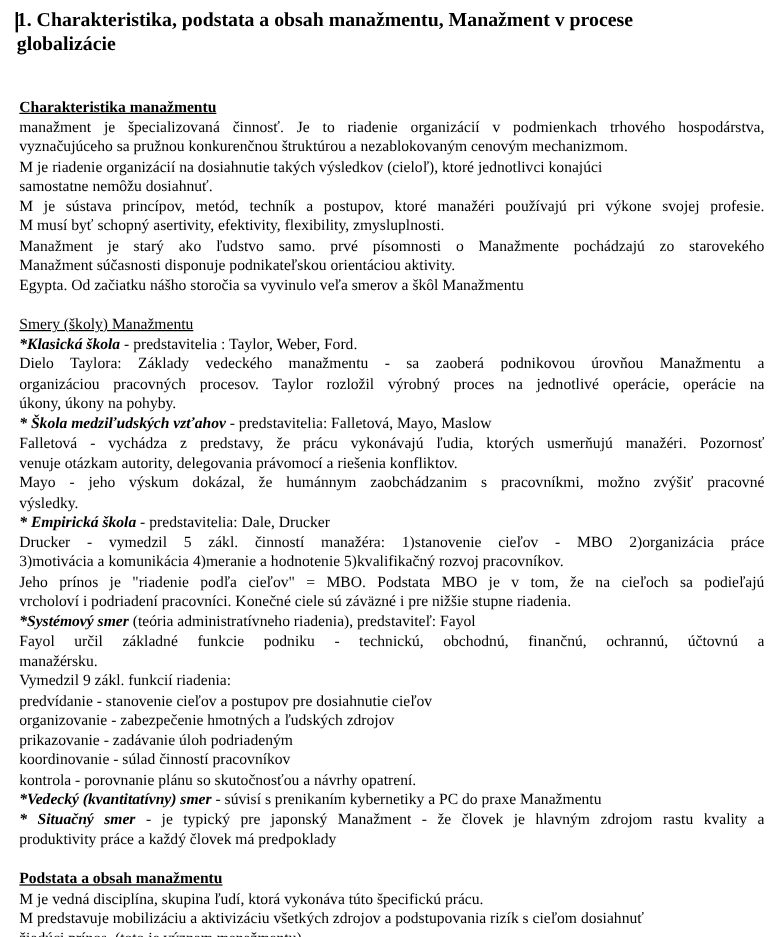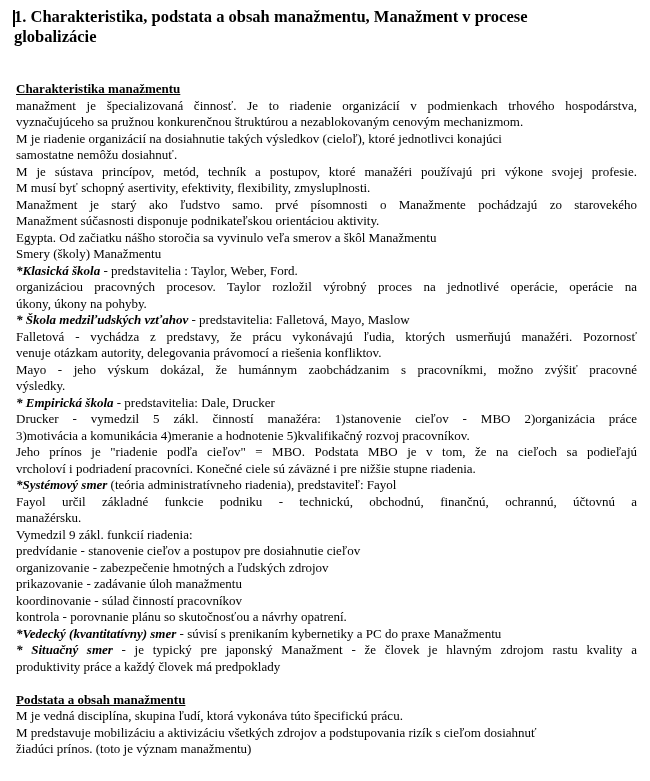--- a/index.html
+++ b/index.html
@@ -52,20 +52,22 @@
   .line.j {
     white-space: normal;
     text-align: justify;
     text-align-last: justify;
   }
   .line.heading {
     font-weight: bold;
     text-decoration: underline;
   }
   .line.underline {
+    text-decoration: underline;
+    margin-top: 16px;
   }
   .bi {
     font-weight: bold;
     font-style: italic;
     text-align: right;
   }
 </style>
 </head>
 <body>
 
@@ -81,39 +83,40 @@
       <div class="line"><span>vyznačujúceho sa pružnou konkurenčnou štruktúrou a nezablokovaným cenovým mechanizmom.</span></div>
       <div class="line"><span>M je riadenie organizácií na dosiahnutie takých výsledkov (cieloľ), ktoré jednotlivci konajúci</span></div>
       <div class="line"><span>samostatne nemôžu dosiahnuť.</span></div>
       <div class="line j"><span>M je sústava princípov, metód, techník a postupov, ktoré manažéri používajú pri výkone svojej profesie.</span></div>
       <div class="line"><span>M musí byť schopný asertivity, efektivity, flexibility, zmysluplnosti.</span></div>
       <div class="line j"><span>Manažment je starý ako ľudstvo samo. prvé písomnosti o Manažmente pochádzajú zo starovekého</span></div>
       <div class="line"><span>Manažment súčasnosti disponuje podnikateľskou orientáciou aktivity.</span></div>
       <div class="line"><span>Egypta. Od začiatku nášho storočia sa vyvinulo veľa smerov a škôl Manažmentu</span></div>
       <div class="line underline"><span>Smery (školy) Manažmentu</span></div>
       <div class="line"><span class="bi">*Klasická škola</span><span> - predstavitelia : Taylor, Weber, Ford.</span></div>
+      <div class="line j"><span>Dielo Taylora: Základy vedeckého manažmentu - sa zaoberá podnikovou úrovňou Manažmentu a</span></div>
       <div class="line j"><span>organizáciou pracovných procesov. Taylor rozložil výrobný proces na jednotlivé operácie, operácie na</span></div>
       <div class="line"><span>úkony, úkony na pohyby.</span></div>
       <div class="line"><span class="bi">* Škola medziľudských vzťahov</span><span> - predstavitelia: Falletová, Mayo, Maslow</span></div>
       <div class="line j"><span>Falletová - vychádza z predstavy, že prácu vykonávajú ľudia, ktorých usmerňujú manažéri. Pozornosť</span></div>
       <div class="line"><span>venuje otázkam autority, delegovania právomocí a riešenia konfliktov.</span></div>
       <div class="line j"><span>Mayo - jeho výskum dokázal, že humánnym zaobchádzanim s pracovníkmi, možno zvýšiť pracovné</span></div>
       <div class="line"><span>výsledky.</span></div>
       <div class="line"><span class="bi">* Empirická škola</span><span> - predstavitelia: Dale, Drucker</span></div>
       <div class="line j"><span>Drucker - vymedzil 5 zákl. činností manažéra: 1)stanovenie cieľov - MBO 2)organizácia práce</span></div>
       <div class="line"><span>3)motivácia a komunikácia 4)meranie a hodnotenie 5)kvalifikačný rozvoj pracovníkov.</span></div>
       <div class="line j"><span>Jeho prínos je "riadenie podľa cieľov" = MBO. Podstata MBO je v tom, že na cieľoch sa podieľajú</span></div>
       <div class="line"><span>vrcholoví i podriadení pracovníci. Konečné ciele sú záväzné i pre nižšie stupne riadenia.</span></div>
       <div class="line"><span class="bi">*Systémový smer</span><span> (teória administratívneho riadenia), predstaviteľ: Fayol</span></div>
       <div class="line j"><span>Fayol určil základné funkcie podniku - technickú, obchodnú, finančnú, ochrannú, účtovnú a</span></div>
       <div class="line"><span>manažérsku.</span></div>
       <div class="line"><span>Vymedzil 9 zákl. funkcií riadenia:</span></div>
       <div class="line"><span>predvídanie - stanovenie cieľov a postupov pre dosiahnutie cieľov</span></div>
       <div class="line"><span>organizovanie - zabezpečenie hmotných a ľudských zdrojov</span></div>
-      <div class="line"><span>prikazovanie - zadávanie úloh manažmentu</span></div>
+      <div class="line"><span>prikazovanie - zadávanie úloh podriadeným</span></div>
       <div class="line"><span>koordinovanie - súlad činností pracovníkov</span></div>
       <div class="line"><span>kontrola - porovnanie plánu so skutočnosťou a návrhy opatrení.</span></div>
       <div class="line"><span class="bi">*Vedecký (kvantitatívny) smer</span><span> - súvisí s prenikaním kybernetiky a PC do praxe Manažmentu</span></div>
       <div class="line j"><span class="bi">* Situačný smer</span><span> - je typický pre japonský Manažment - že človek je hlavným zdrojom rastu kvality a</span></div>
       <div class="line"><span>produktivity práce a každý človek má predpoklady</span></div>
       <div class="line"></div>
       <div class="line heading"><span>Podstata a obsah manažmentu</span></div>
       <div class="line"><span>M je vedná disciplína, skupina ľudí, ktorá vykonáva túto špecifickú prácu.</span></div>
       <div class="line"><span>M predstavuje mobilizáciu a aktivizáciu všetkých zdrojov a podstupovania rizík s cieľom dosiahnuť</span></div>
       <div class="line"><span>žiadúci prínos. (toto je význam manažmentu)</span></div>

